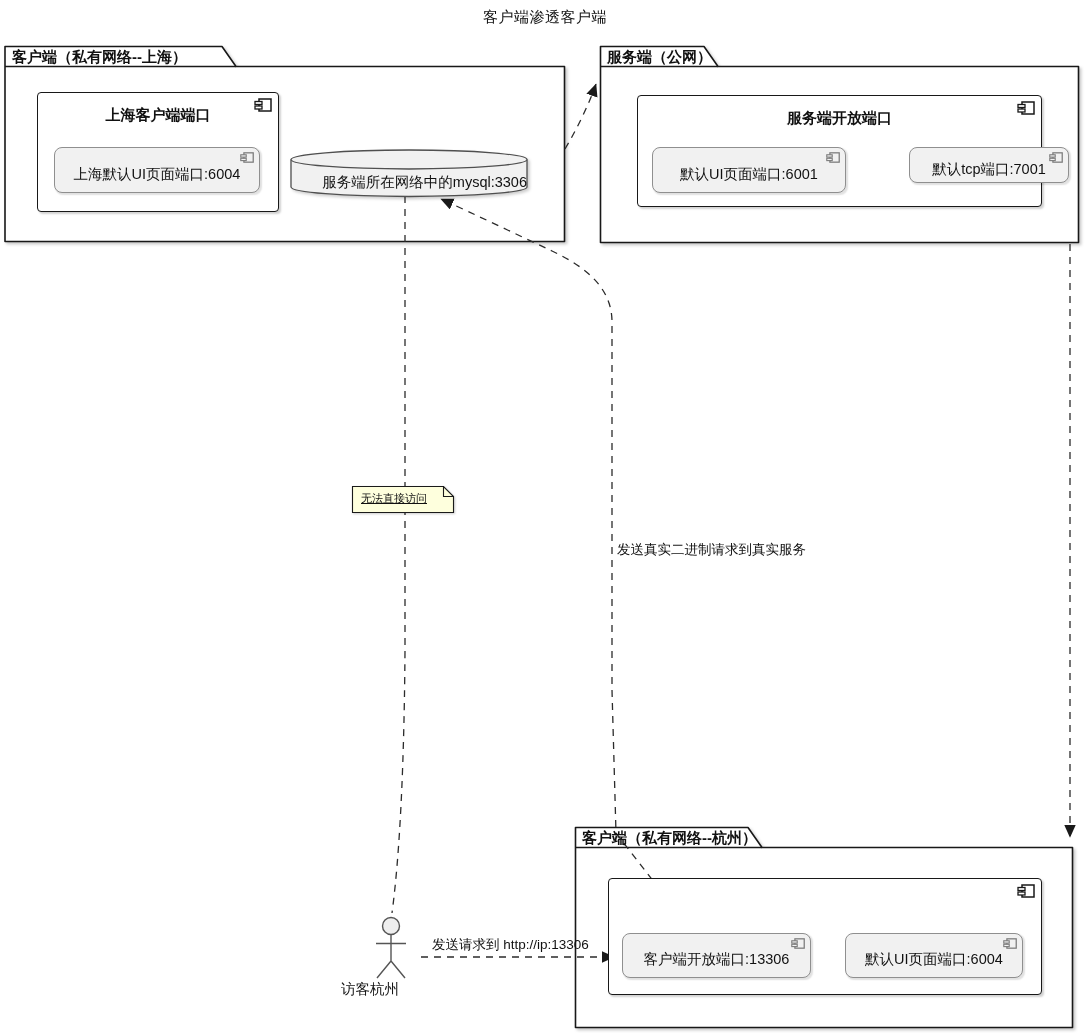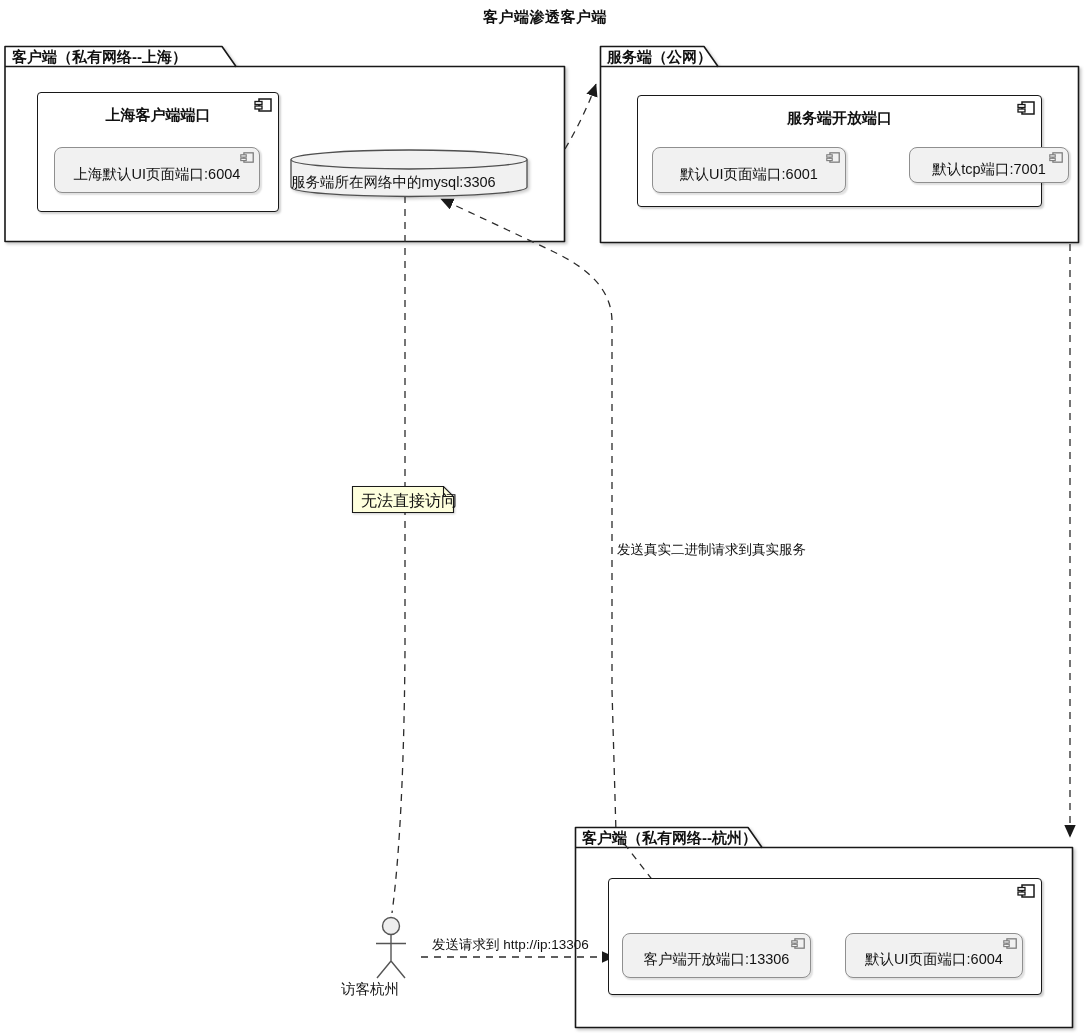--- a/index.html
+++ b/index.html
@@ -1,34 +1,34 @@
 <!DOCTYPE html>
 <html><head>
 <meta charset="utf-8">
 <style>
   html,body{margin:0;padding:0;background:#ffffff;}
   body{font-family:"Liberation Sans","DejaVu Sans",sans-serif;color:#111;}
   .stage{position:relative;width:1090px;height:1033px;background:#fff;overflow:hidden;}
   .stage svg.layer{position:absolute;left:0;top:0;}
   .title{position:absolute;left:0;top:8px;width:1090px;text-align:center;
-         font-size:15px;font-weight:bold;letter-spacing:.5px;}
+         font-size:15px;font-weight:normal;letter-spacing:.5px;}
   .pkg-label{position:absolute;font-size:15px;font-weight:bold;white-space:nowrap;}
   .comp{position:absolute;background:#ffffff;border:1.6px solid #181818;border-radius:4px;
         box-shadow:2px 2px 2px rgba(0,0,0,.18);}
   .comp .comp-title{display:block;text-align:center;padding-top:13px;
         font-size:15px;font-weight:bold;}
   .sub{position:absolute;background:#f1f1f1;border:1.2px solid #8f8f8f;border-radius:8px;
        box-shadow:1.5px 1.5px 1.5px rgba(0,0,0,.12);
        display:flex;align-items:center;justify-content:center;padding-top:8px;box-sizing:border-box;
        font-size:14.5px;white-space:nowrap;}
   .cicon{position:absolute;top:5px;right:6px;}
   .cicon-sm{position:absolute;top:4px;right:5px;}
   .edge-label{position:absolute;font-size:13.5px;white-space:nowrap;}
-  .cyl-label{position:absolute;font-size:14.5px;text-align:left;white-space:nowrap;}
-  .note-text{position:absolute;font-size:16px;white-space:nowrap;}
+  .cyl-label{position:absolute;font-size:14.5px;text-align:right;white-space:nowrap;}
+  .note-text{position:absolute;font-size:11px;white-space:nowrap;text-decoration:underline;}
   .actor-label{position:absolute;font-size:14.5px;white-space:nowrap;}
 </style>
 </head>
 <body>
 
 <div class="stage">
 
   <svg class="layer" width="1090" height="1033" viewBox="0 0 1090 1033">
     <defs>
       <marker id="arr" markerWidth="12" markerHeight="10" refX="9.5" refY="4.5" orient="auto">

